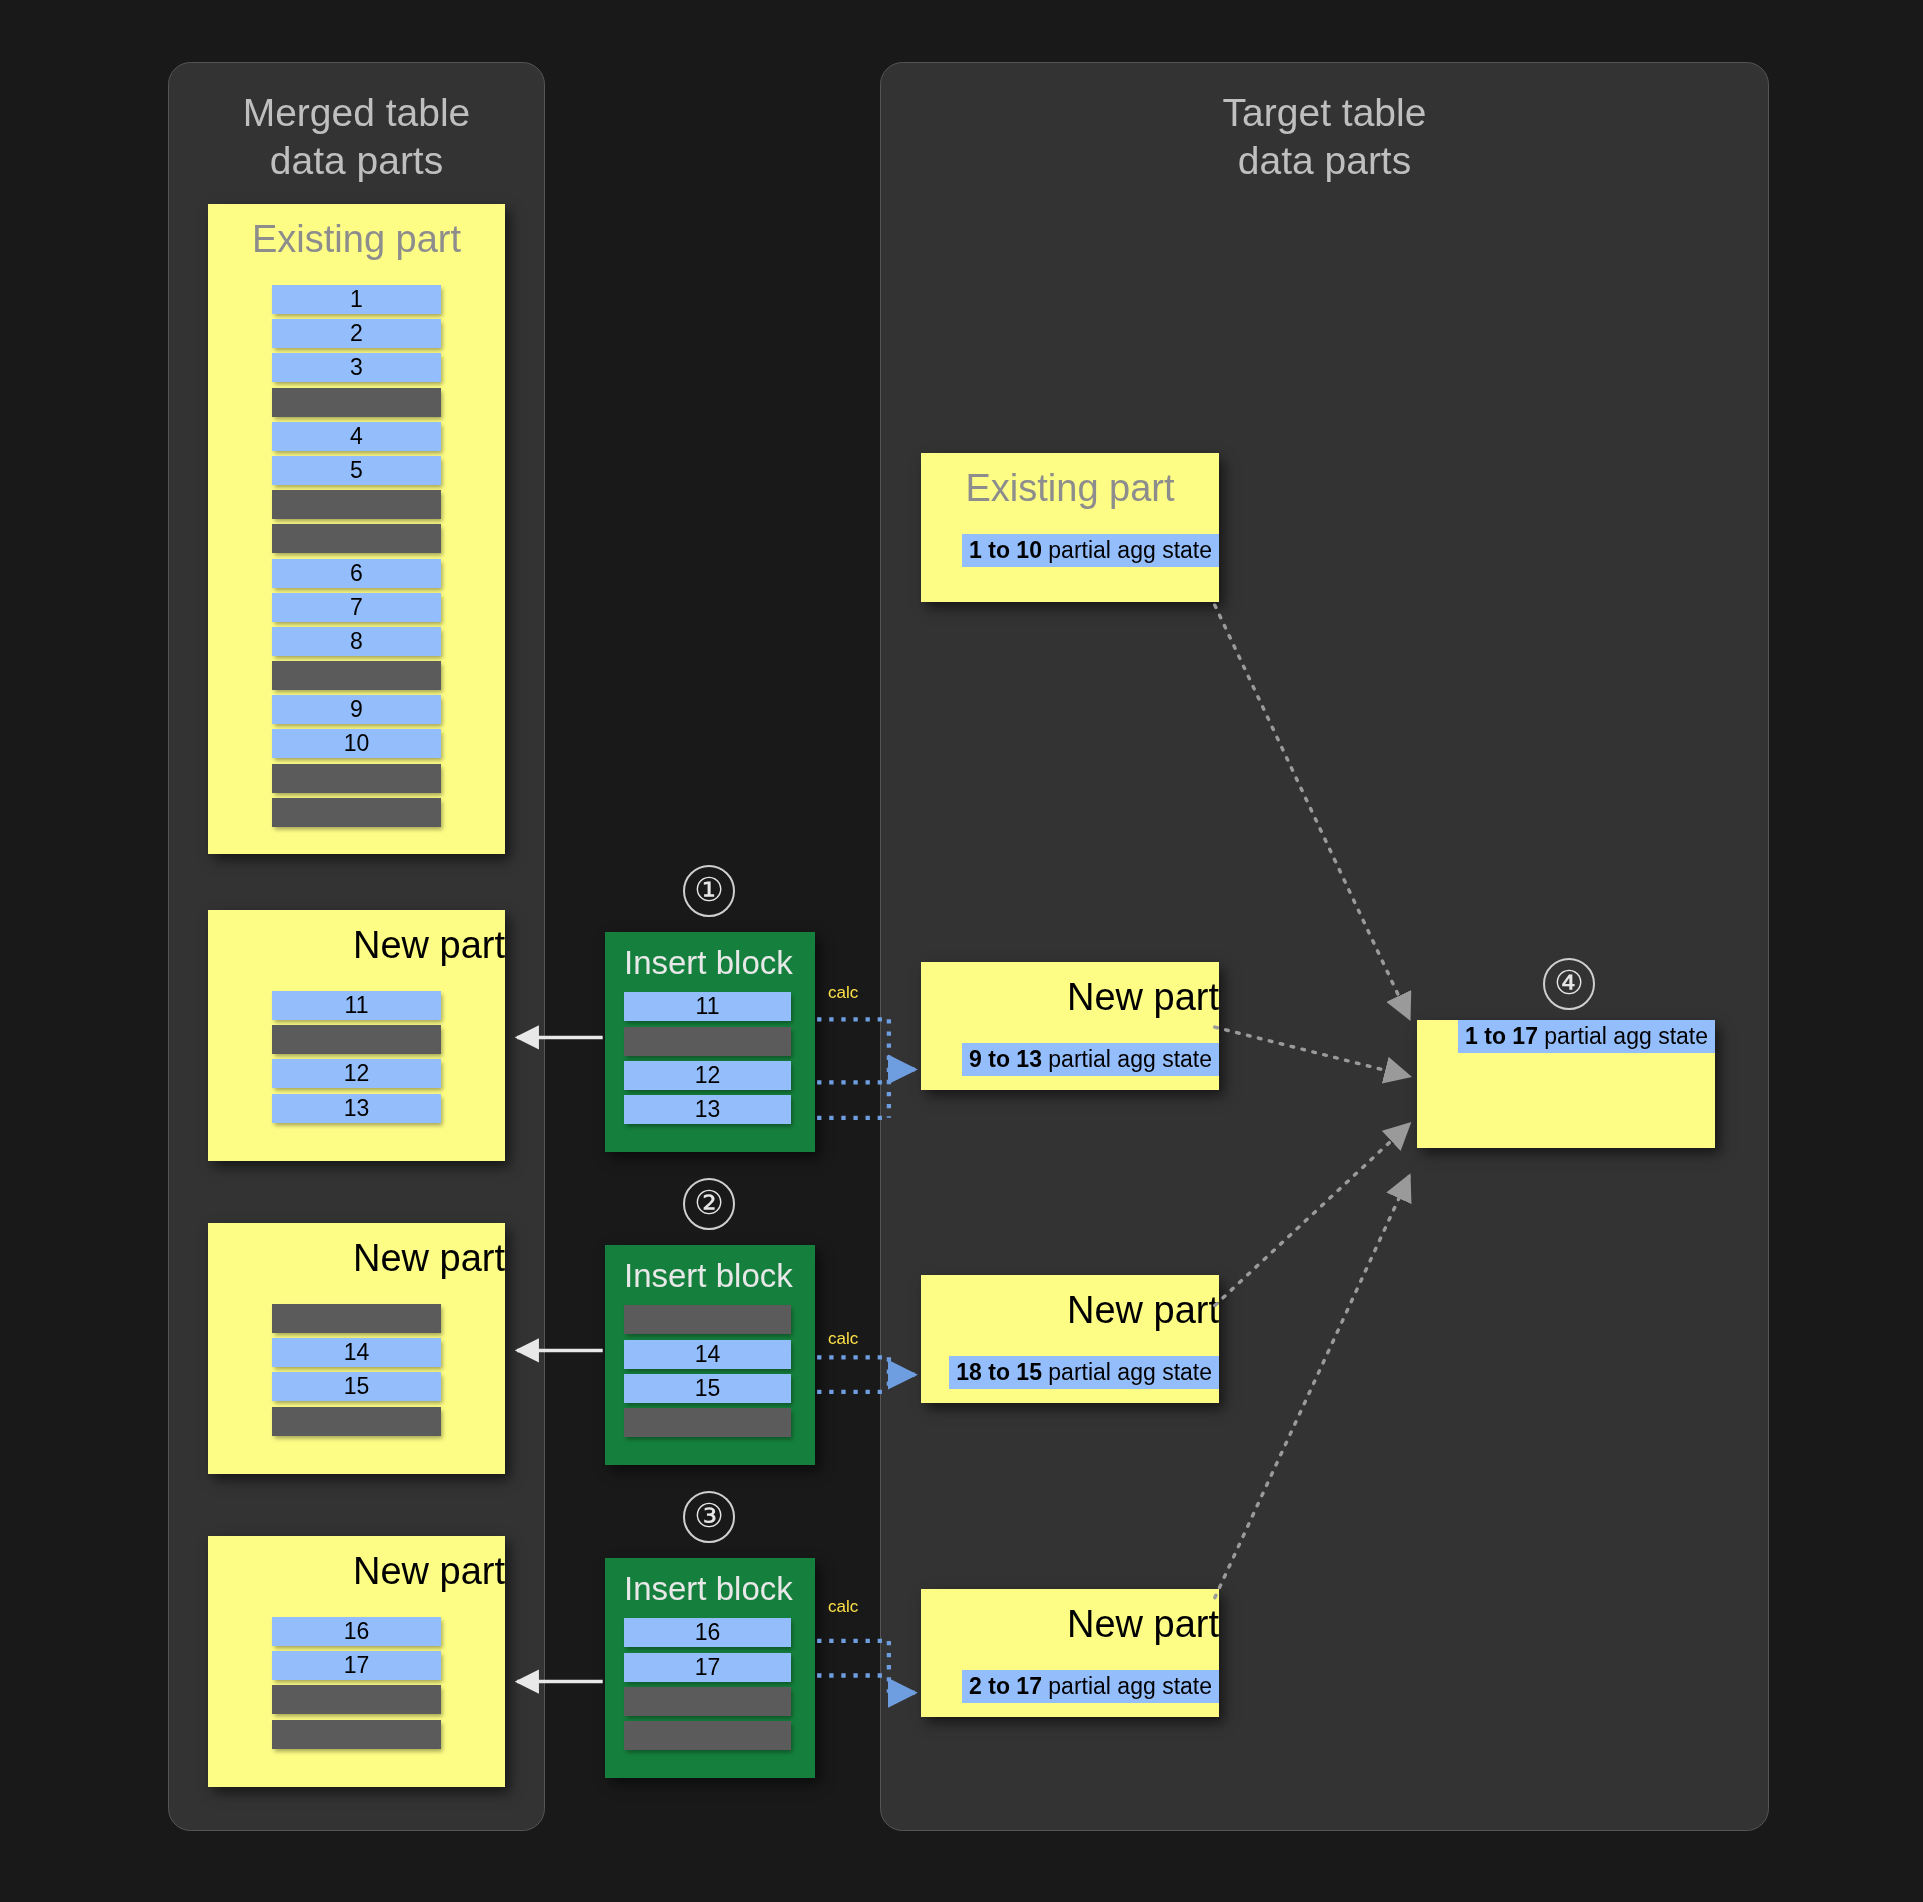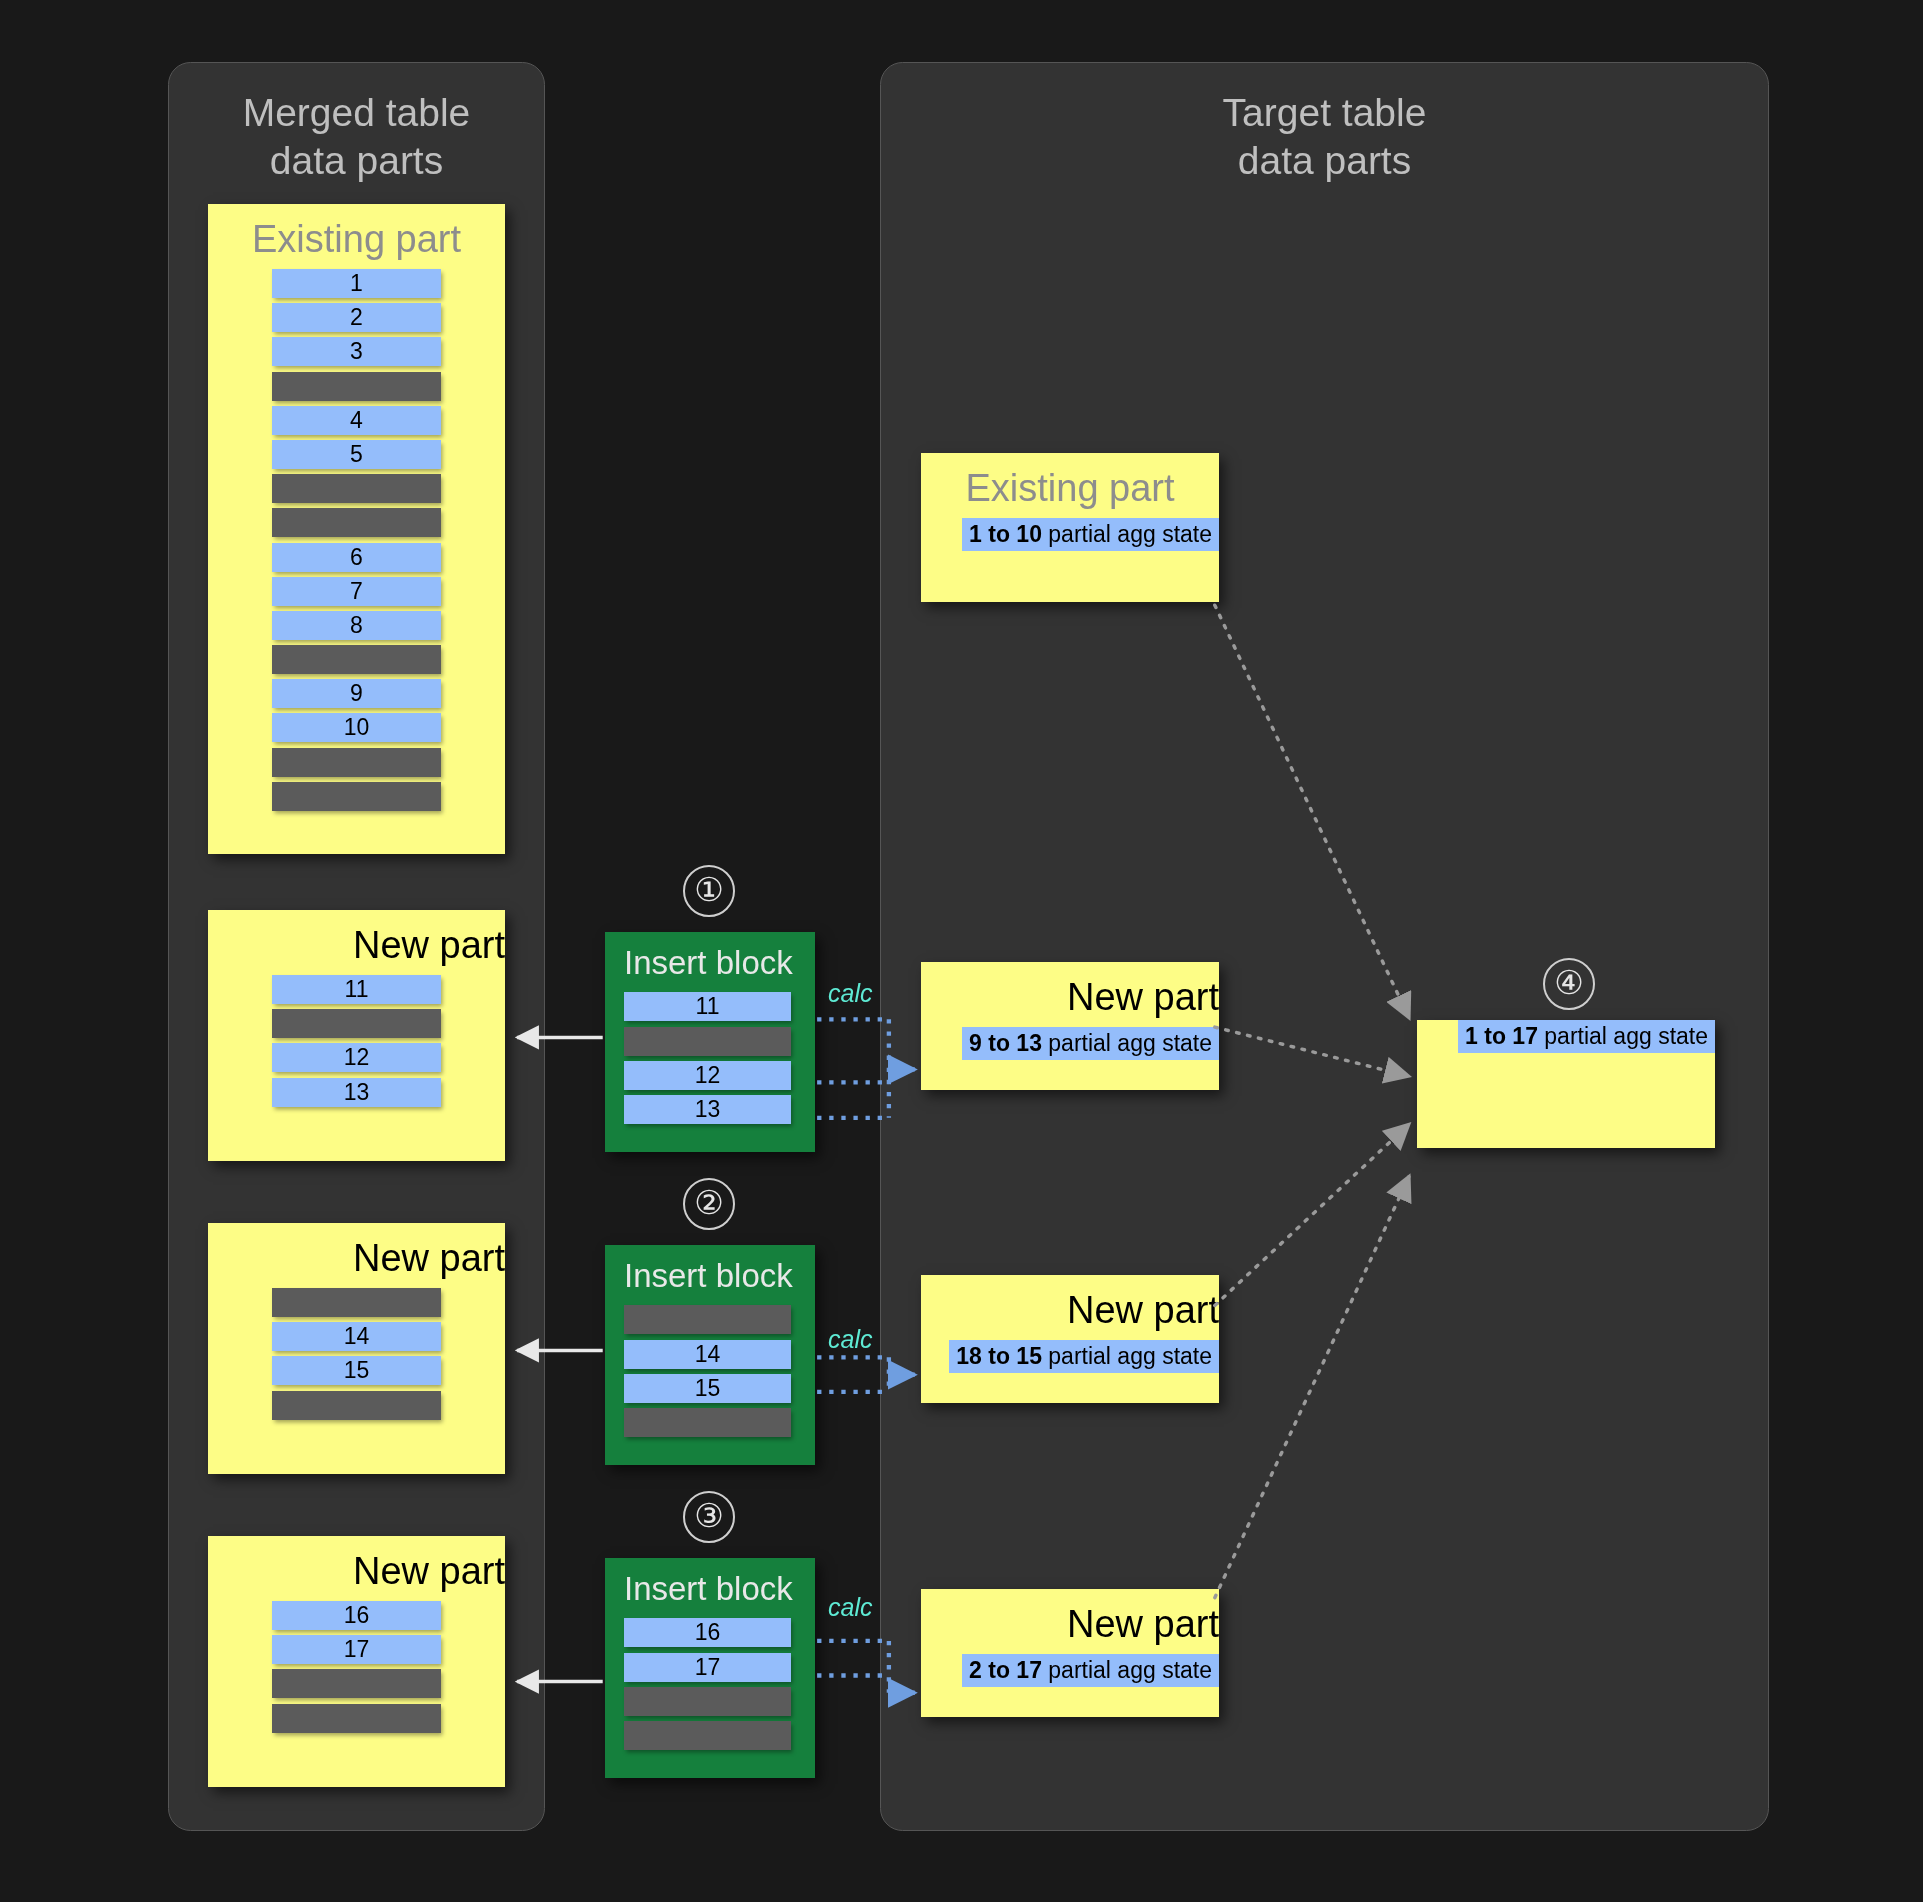--- a/index.html
+++ b/index.html
@@ -44,21 +44,21 @@
     position: absolute;
     background: #fdfd86;
     box-sizing: border-box;
     box-shadow: 5.2px 6px 12px rgba(0,0,0,0.55);
   }
   .part-card .card-title {
     text-align: center;
     font-size: 38px;
     line-height: 43px;
     padding-top: 14px;
-    padding-bottom: 8px;
+    padding-bottom: 24px;
   }
   .card-title.gray  { color: #8d8d8d; }
   .card-title.black { color: #000000; text-align: right; }
 
   .rows { padding: 0 0; }
   .row {
     height: 29px;
     margin: 0 auto 5.2px auto;
     box-sizing: border-box;
     font-size: 23px;
@@ -106,24 +106,23 @@
     border-radius: 50%;
     color: #e6e6e6;
     font-size: 33px;
     line-height: 45px;
     text-align: center;
   }
 
   
   .calc-label {
     position: absolute;
-    color: #5eead4;
-    font-size: 25px;
+    color: #fde047;
+    font-size: 17px;
     line-height: 28px;
-    font-style: italic;
   }
 
   
   #wires { position: absolute; left: 0; top: 0; width: 1923px; height: 1902px; pointer-events: none; }
 </style>
 </head>
 <body>
 
 <div class="stage">
 

